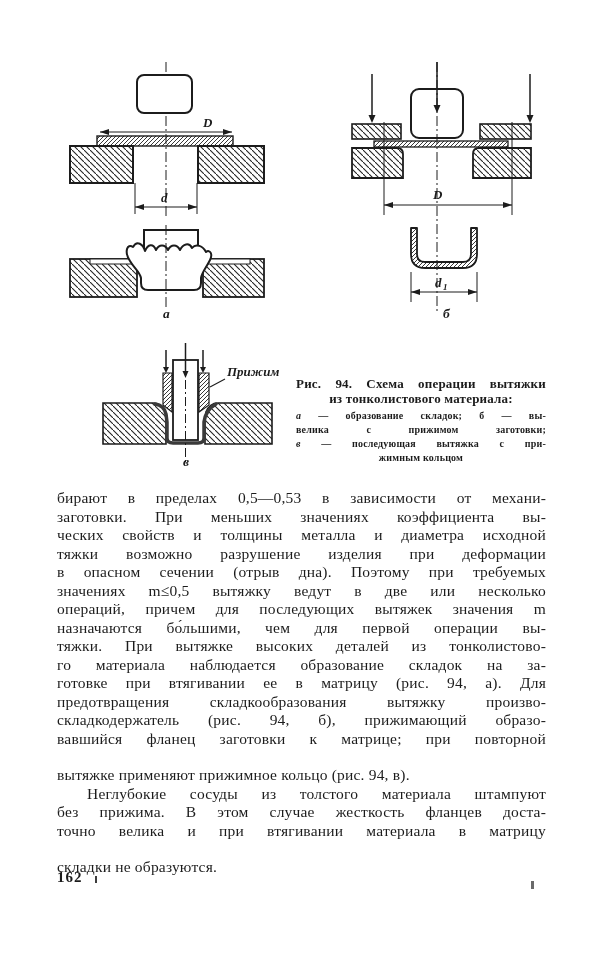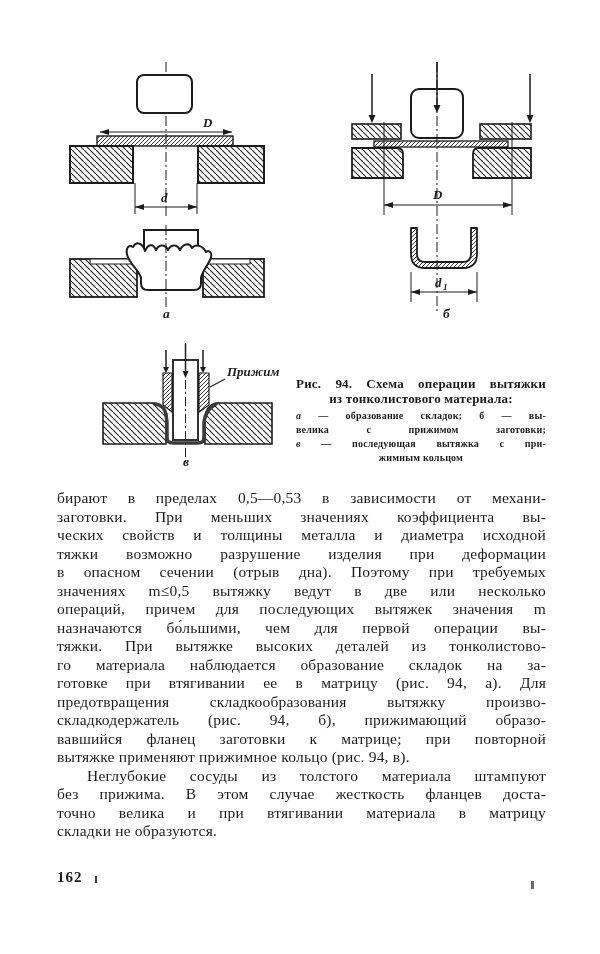--- a/index.html
+++ b/index.html
@@ -27,21 +27,21 @@
   .jl{text-align:justify;text-align-last:justify;}
   .ctr{text-align-last:center;}
   .if::first-letter{font-style:italic;}
 
   
   .body-text{
     position:absolute;left:57px;top:489px;width:489px;
     font-size:15.5px;line-height:18.5px;letter-spacing:0.2px;
   }
   .bline{text-align:justify;text-align-last:justify;}
-  .noj{text-align-last:left;}
+  .noj{text-align-last:left;margin-top:18px;}
   .ind{text-indent:30px;}
 
   .page-number{
     position:absolute;left:57px;top:869px;
     font-size:15px;font-weight:bold;letter-spacing:1px;
   }
   .speck1{position:absolute;left:95px;top:876px;width:2px;height:7px;background:#3d3d3d;}
   .speck2{position:absolute;left:531px;top:881px;width:3px;height:8px;background:#6a6a6a;}
 </style>
 </head>

